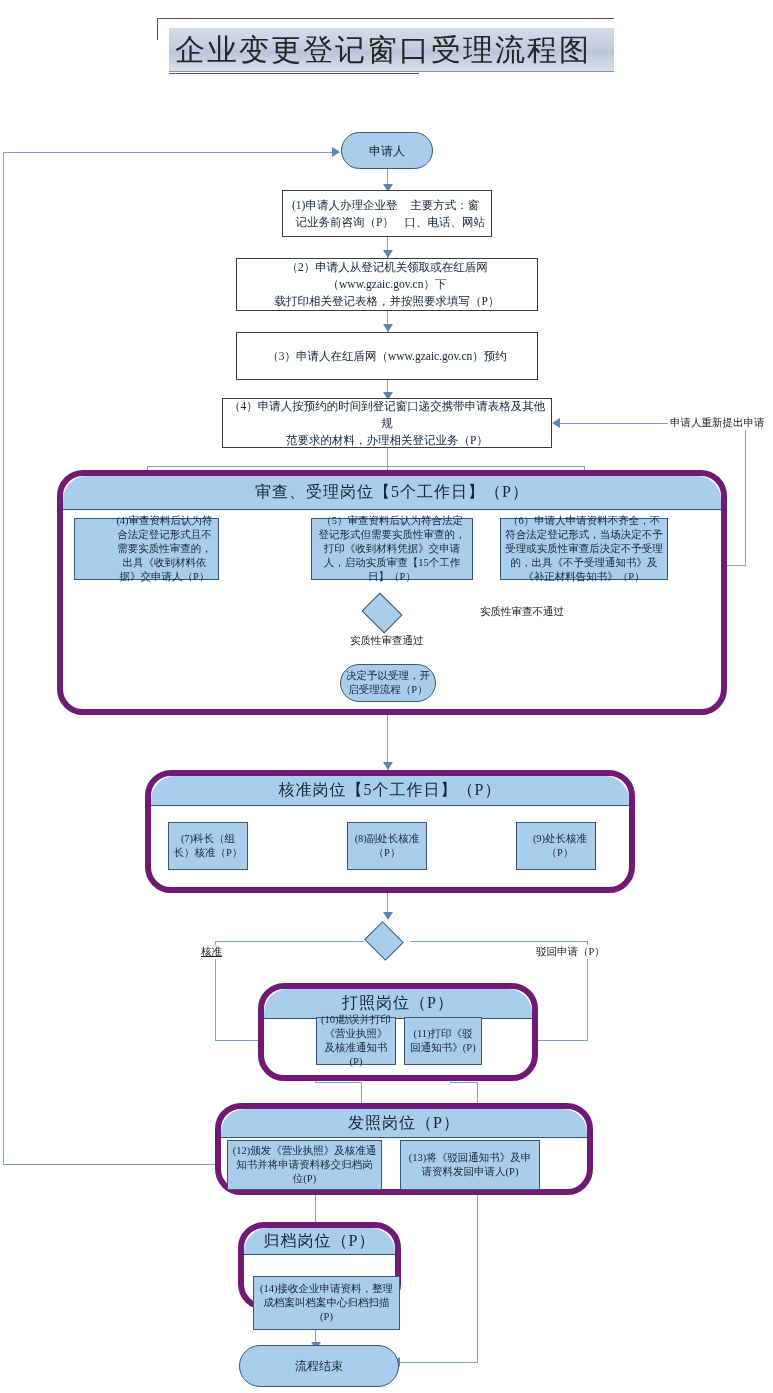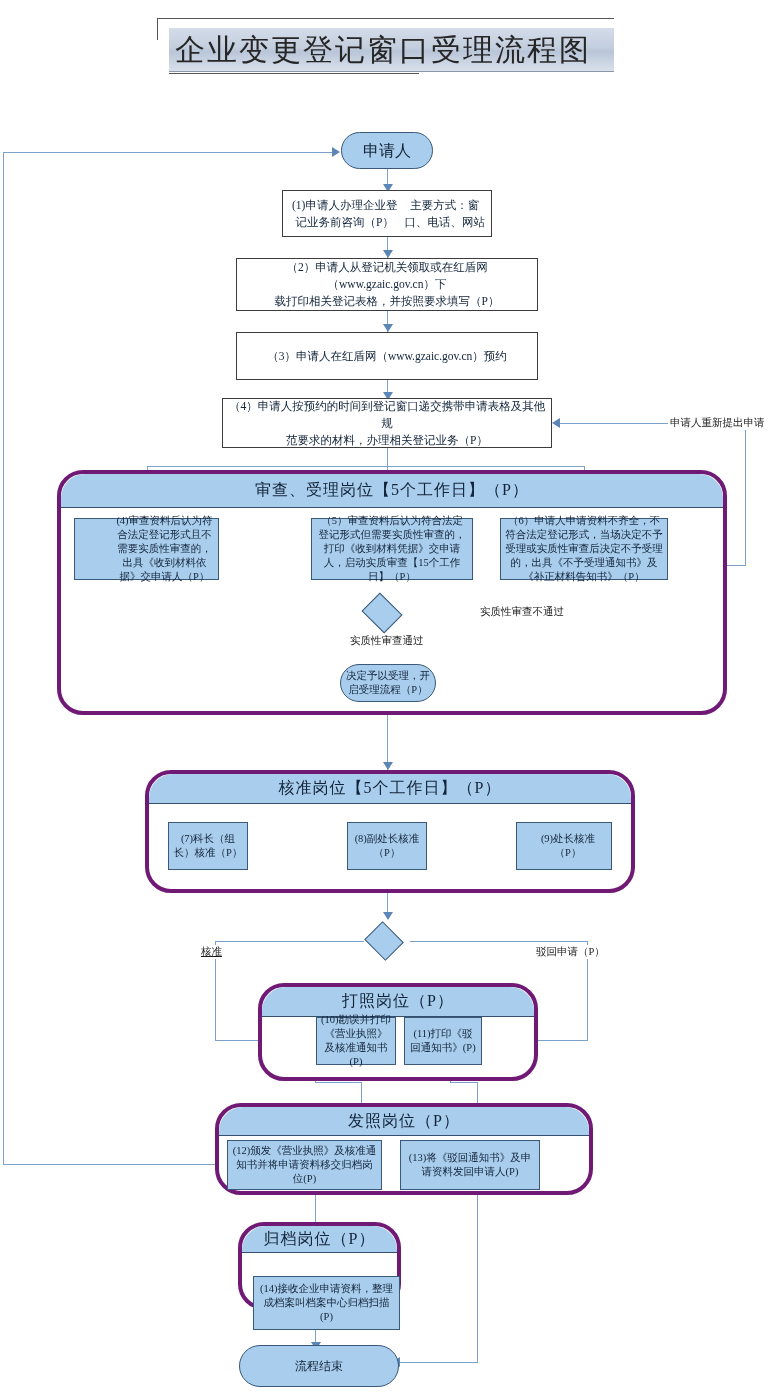--- a/index.html
+++ b/index.html
@@ -68,21 +68,21 @@
   }
   .stadium{
     background:#a9cdec;
     border:1px solid #3a5877;
     border-radius:999px;
   }
   .lane{
     position:absolute;
     box-sizing:border-box;
     background:#ffffff;
-    border:4px solid #701a75;
+    border:6px solid #701a75;
     border-radius:26px;
   }
   .lane-head{
     position:absolute;
     left:0; top:0;
     box-sizing:border-box;
     width:100%;
     background:#a9cdec;
     border-bottom:1px solid #33506e;
     border-radius:24px 24px 0 0;
@@ -229,21 +229,21 @@
   </div>
 
   <div class="lane" style="left:215px; top:1103px; width:378px; height:92px;">
     <div class="lane-head" style="height:29px;">发照岗位（P）</div>
   </div>
 
   <div class="lane" style="left:238px; top:1222px; width:163px; height:88px;text-align:center;">
     <div class="lane-head" style="height:27px;">归档岗位（P）</div>
   </div>
 
-  <div class="node stadium" style="left:341px; top:132px; width:92px; height:37px; font-size:16px;">申请人</div>
+  <div class="node stadium" style="left:341px; top:132px; width:92px; height:37px; font-size:12px;">申请人</div>
 
   <div class="node rect-plain" style="left:282px; top:190px; width:210px; height:47px; flex-direction:row;">
     <div>(1)申请人办理企业登记业务前咨询（P）</div>
     <div>主要方式：窗口、电话、网站</div>
   </div>
 
   <div class="node rect-plain" style="left:236px; top:258px; width:302px; height:53px; flex-direction:column;">
     <div>（2）申请人从登记机关领取或在红盾网（www.gzaic.gov.cn）下</div>
     <div>载打印相关登记表格，并按照要求填写（P）</div>
   </div>
@@ -262,21 +262,21 @@
   <div class="node rect-blue" style="left:500px; top:518px; width:168px; height:62px;">（6）申请人申请资料不齐全，不符合法定登记形式，当场决定不予受理或实质性审查后决定不予受理的，出具《不予受理通知书》及《补正材料告知书》（P）</div>
 
   <div class="diamond" style="left:366px; top:600px; width:30px; height:24px;"></div>
 
   <div class="node stadium" style="left:340px; top:664px; width:96px; height:38px;">决定予以受理，开启受理流程（P）</div>
 
   <div class="node rect-blue" style="left:168px; top:822px; width:80px; height:48px;">(7)科长（组长）核准（P）</div>
 
   <div class="node rect-blue" style="left:347px; top:822px; width:80px; height:48px;">(8)副处长核准（P）</div>
 
-  <div class="node rect-blue" style="left:516px; top:822px; width:96px; height:48px;padding-left:12px;">(9)处长核准（P）</div>
+  <div class="node rect-blue" style="left:516px; top:822px; width:80px; height:48px;padding-left:12px;">(9)处长核准（P）</div>
 
   <div class="diamond" style="left:369px; top:928px; width:28px; height:24px;"></div>
 
   <div class="node rect-blue" style="left:316px; top:1017px; width:80px; height:48px;">(10)勘误并打印《营业执照》及核准通知书(P)</div>
 
   <div class="node rect-blue" style="left:404px; top:1017px; width:78px; height:48px;">(11)打印《驳回通知书》(P)</div>
 
   <div class="node rect-blue" style="left:227px; top:1140px; width:155px; height:50px;">(12)颁发《营业执照》及核准通知书并将申请资料移交归档岗位(P)</div>
 
   <div class="node rect-blue" style="left:400px; top:1140px; width:140px; height:50px;">(13)将《驳回通知书》及申请资料发回申请人(P)</div>

